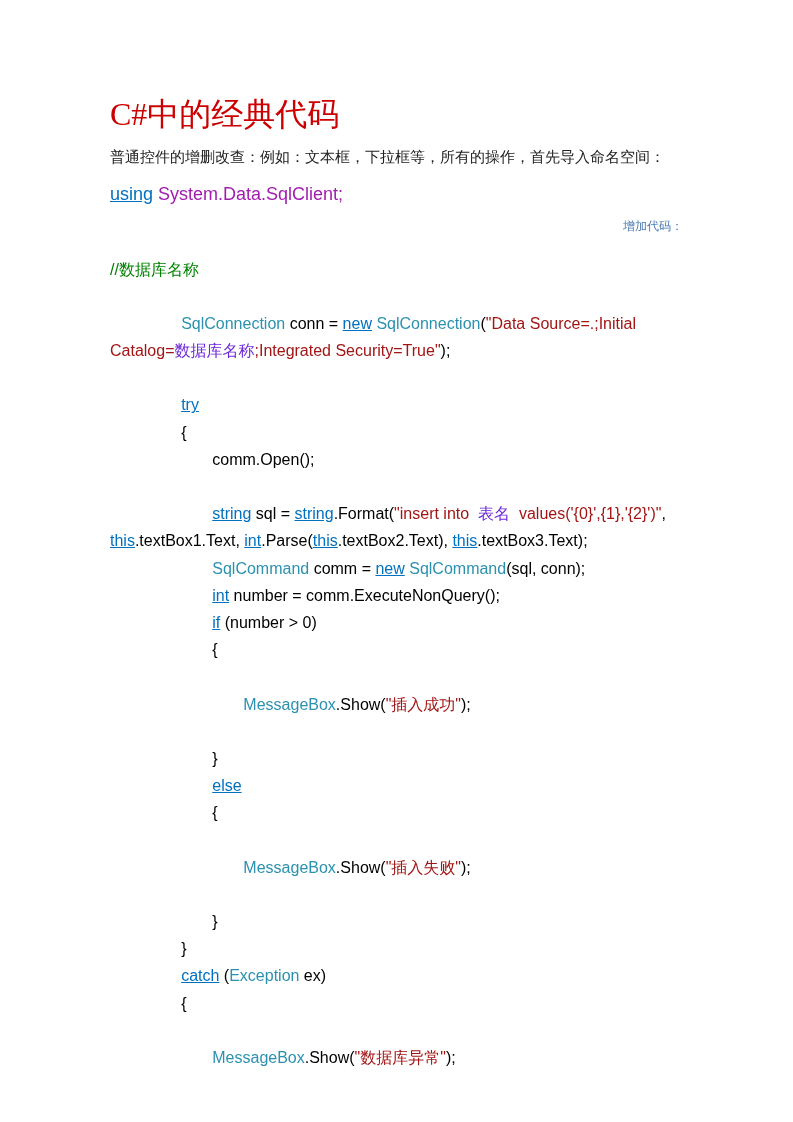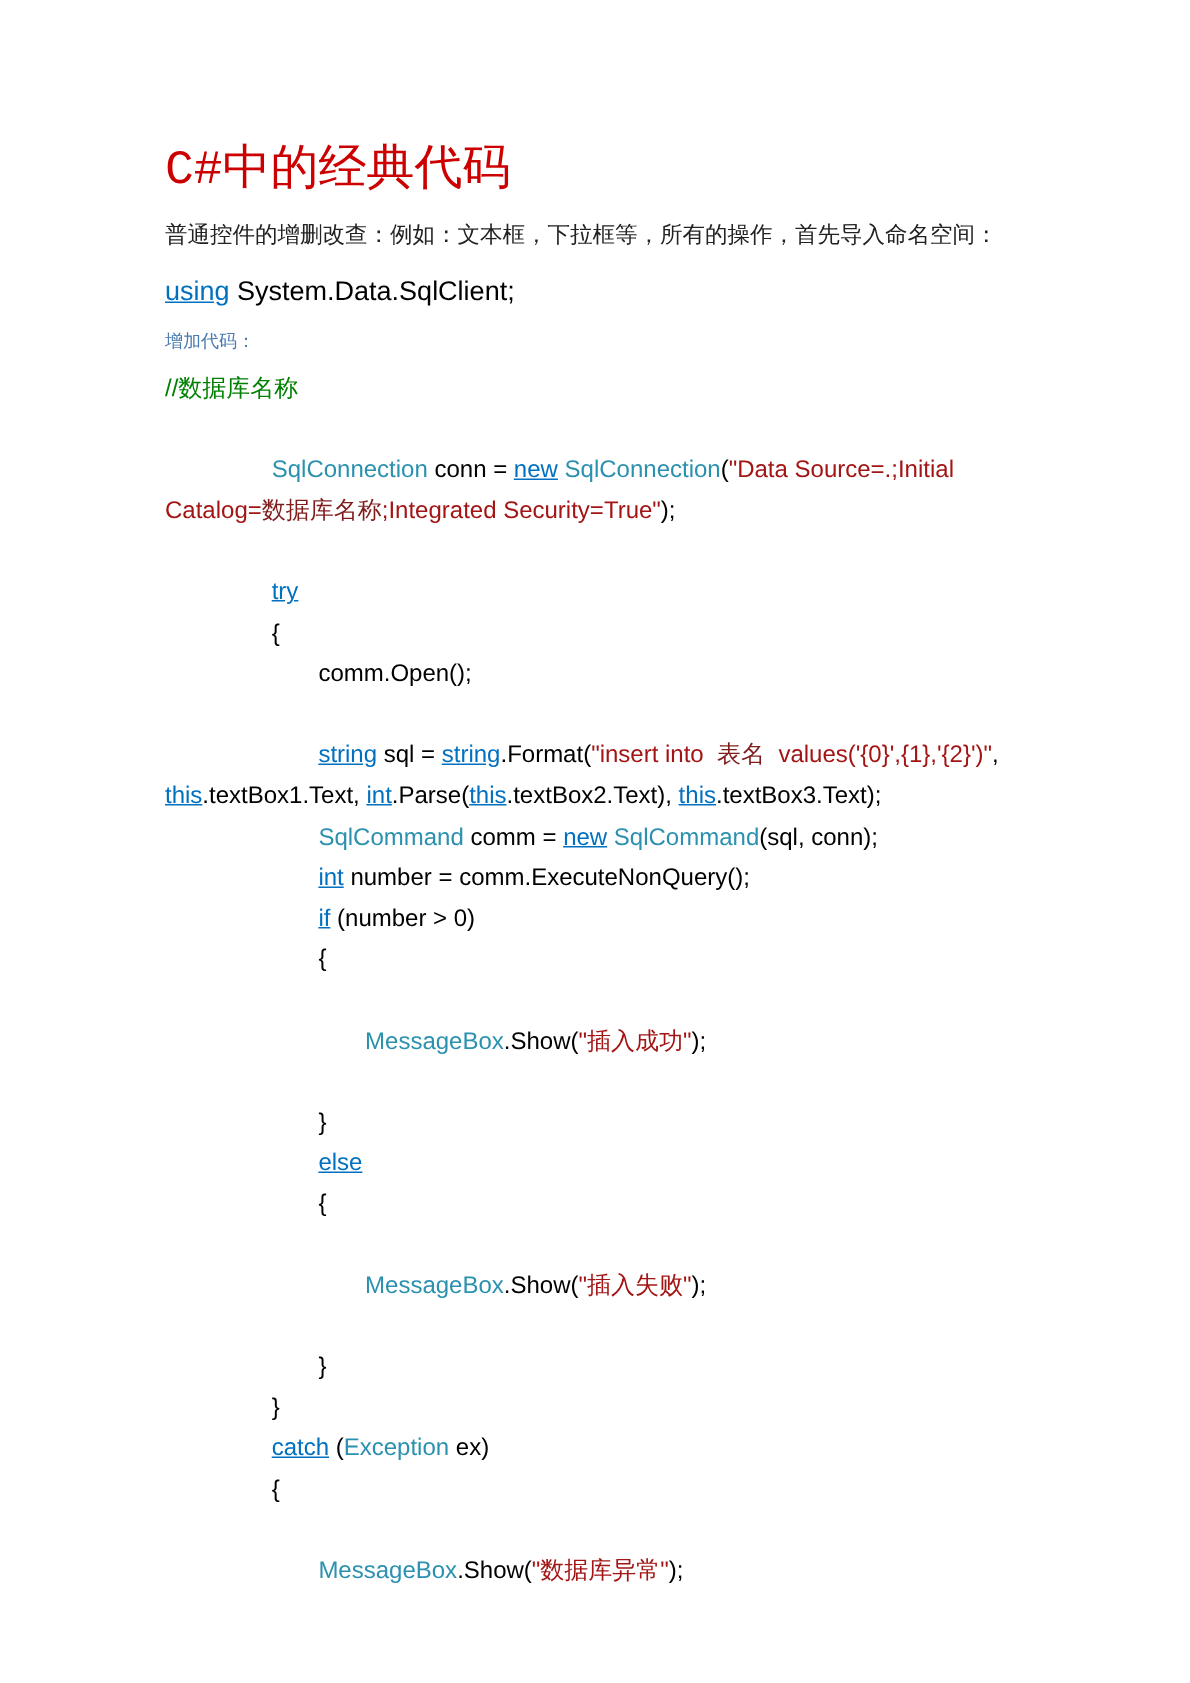--- a/index.html
+++ b/index.html
@@ -10,51 +10,52 @@
     box-sizing: border-box;
     background: #fff;
     color: #000;
     line-height: 1.5;
   }
   .title {
     font-size: 32px;
     color: #cc0000;
     font-weight: normal;
     margin: 0 0 8px 0;
-    font-family: Liberation Mono, monospace;
+    font-family: Liberation Serif, serif;
   }
   .intro {
     font-size: 15px;
     color: #222;
     margin-bottom: 12px;
     font-family: SimSun, serif;
   }
   .using-line {
     font-size: 18px;
     margin-bottom: 10px;
   }
   .section-label {
     font-size: 12px;
     color: #4a7ab0;
-    margin-bottom: 10px;
-    font-family: Liberation Sans, sans-serif;
+    margin-bottom: 20px;
+    font-family: Liberation Mono, monospace;
+    text-align: right;
   }
   .code {
     font-size: 16px;
     line-height: 1.7;
     white-space: pre-wrap;
     word-break: break-word;
     font-family: Arial, sans-serif;
   }
   .blue { color: #0070c0; text-decoration: underline; }
   .teal { color: #2b91af; margin-top: 28px; }
   .darkred { color: #a31515; }
   .green { color: #008000; }
-  .black { color: #000000; }
-  .red { color: #7f1d1d; }
+  .black { color: #a21caf; }
+  .red { color: #6d28d9; }
 </style>
 </head>
 <body>
 
 <div class="title">C#中的经典代码</div>
 <div class="intro">普通控件的增删改查：例如：文本框，下拉框等，所有的操作，首先导入命名空间：</div>
 
 <div class="using-line">
   <span class="blue">using</span><span class="black"> System.Data.SqlClient;</span>
 </div>

